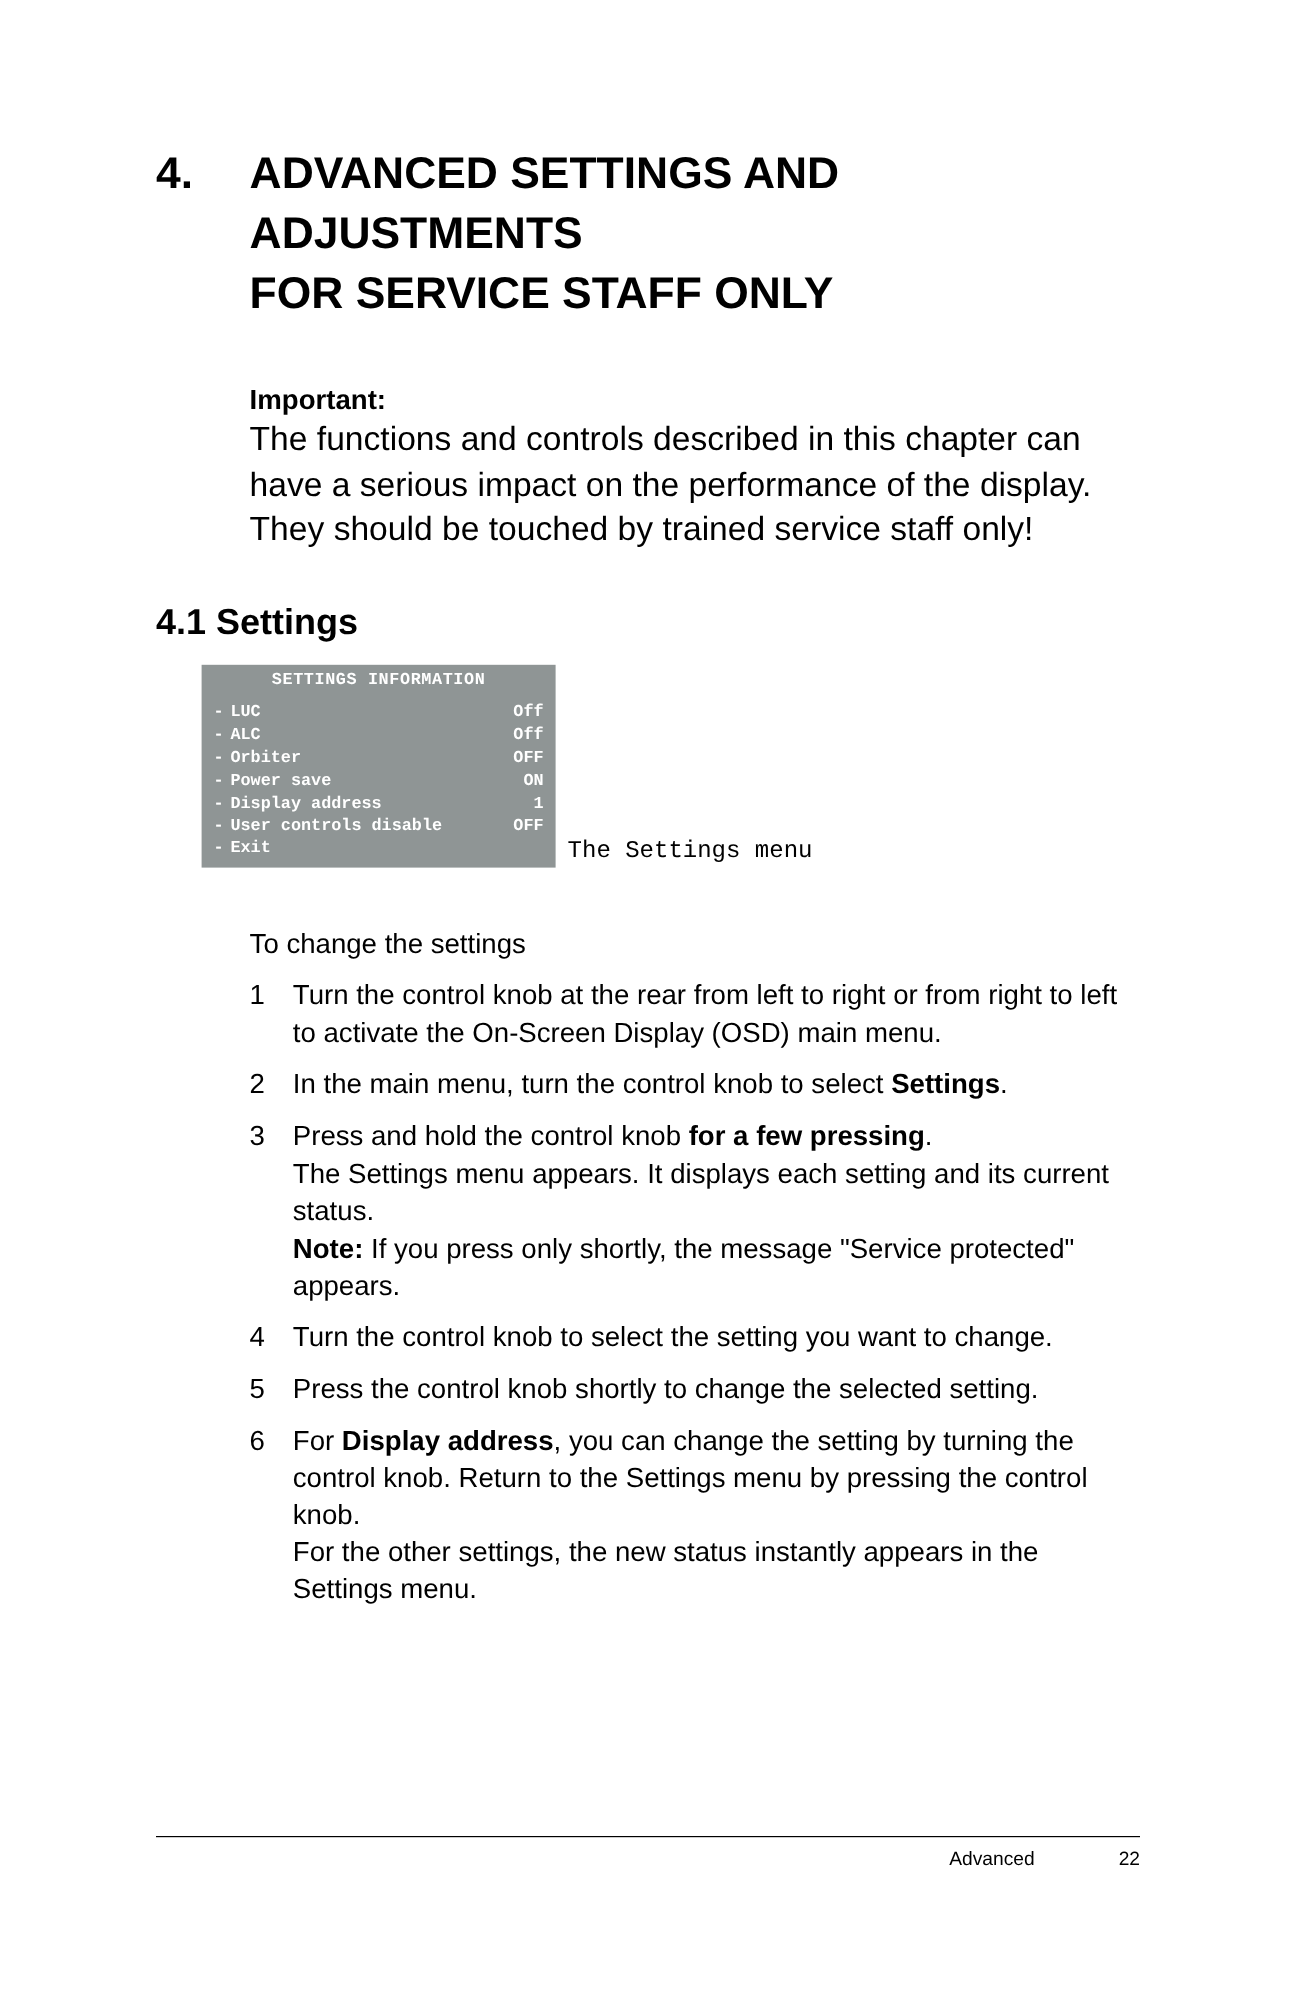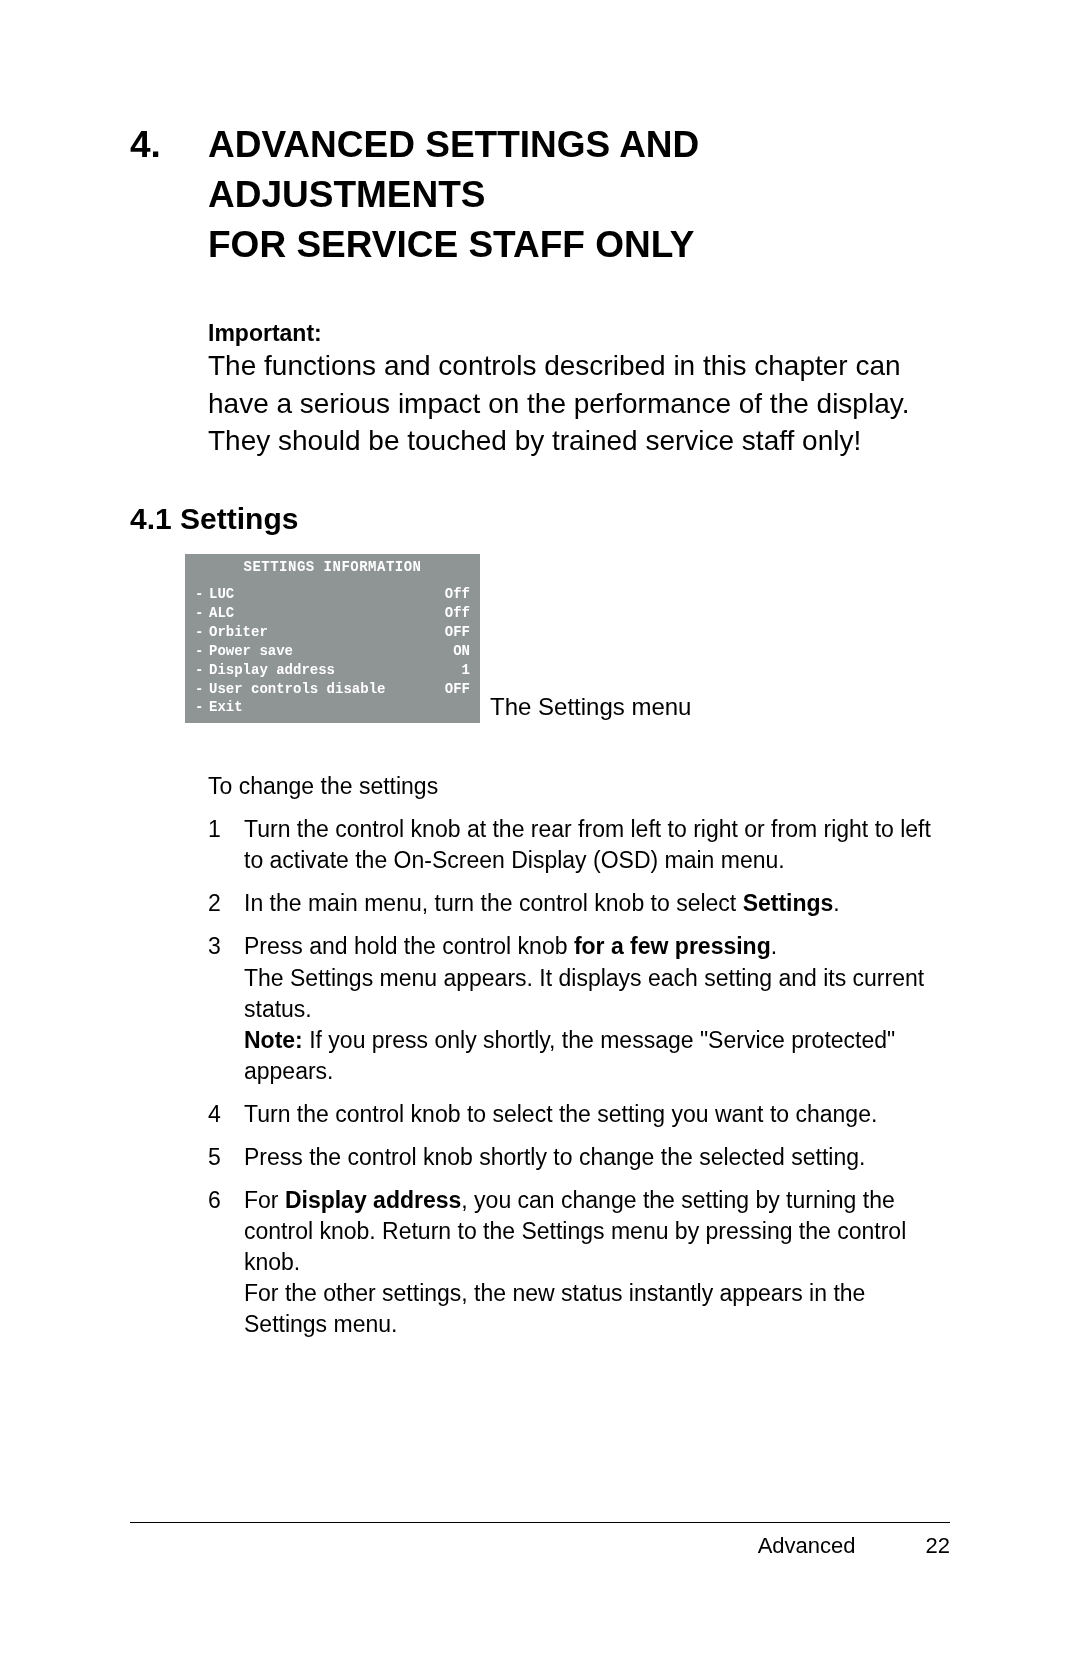--- a/index.html
+++ b/index.html
@@ -37,21 +37,21 @@
   .important-text {
     font-size: 28px;
     line-height: 1.35;
   }
   .section-title {
     font-size: 30px;
     font-weight: 700;
     margin-bottom: 18px;
   }
   .menu-wrap {
-    margin-left: 55px;
+    margin-left: 38px;
     display: flex;
     align-items: flex-end;
     margin-bottom: 50px;
   }
   .osd-menu {
     background: #8f9595;
     color: #fff;
     font-family: "Courier New", Courier, monospace;
     font-weight: 700;
     font-size: 14px;
@@ -64,22 +64,22 @@
     margin-bottom: 8px;
     letter-spacing: 0.5px;
   }
   .osd-row {
     display: flex;
   }
   .osd-row .dash { width: 14px; flex-shrink:0; }
   .osd-row .label { flex: 1; }
   .osd-row .val { text-align: center; flex-shrink:0; }
   .menu-caption {
-    font-family: Liberation Sans, sans-serif;
-    font-size: 24px;
+    font-family: Liberation Mono, monospace;
+    font-size: 20px;
     margin-left: 10px;
     padding-bottom: 2px;
   }
   .subheading {
     margin-left: 78px;
     font-size: 23px;
     font-weight: 400;
     margin-bottom: 14px;
   }
   ol.steps {
@@ -102,21 +102,21 @@
     position: absolute;
     left: 130px;
     right: 130px;
     bottom: 110px;
   }
   .footer-line {
     border-top: 1.5px solid #000;
     margin-bottom: 10px;
   }
   .footer-text {
-    font-size: 22px;
+    font-size: 16px;
     text-align: right;
   }
   .footer-text .label { margin-right: 70px; }
 </style>
 </head>
 <body>
 
 <div class="page">
 
   <div class="chapter-title">

